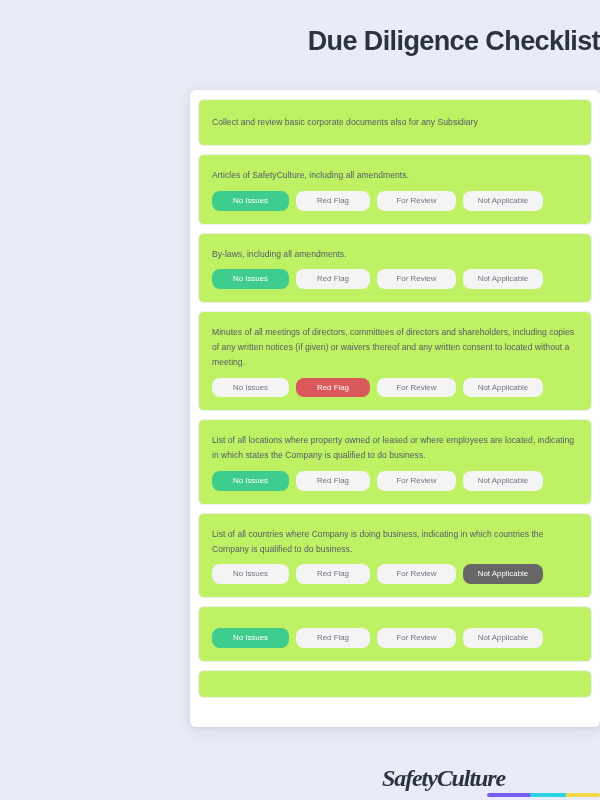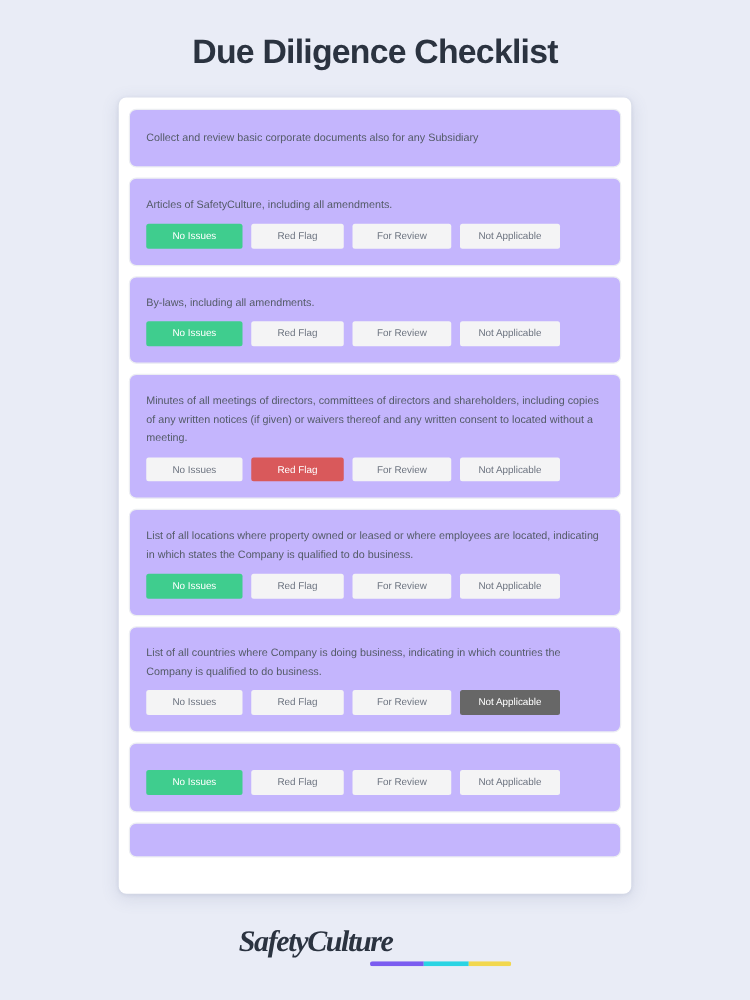--- a/index.html
+++ b/index.html
@@ -16,21 +16,22 @@
     font-family: "Liberation Sans", sans-serif;
     -webkit-font-smoothing: antialiased;
   }
 
   .page {
     position: relative;
     width: 600px;
     height: 800px;
     display: flex;
     flex-direction: column;
-    align-items: center;
+    align-items: flex-end;
+    gap: 12px;
   }
 
   
   .page-title {
     margin-top: 26px;
     font-size: 27px;
     font-weight: 700;
     letter-spacing: -0.6px;
     color: #2b3340;
     text-align: center;
@@ -62,21 +63,21 @@
 
   .rows {
     display: flex;
     flex-direction: column;
     gap: 8px;
     padding-right: 2px;
   }
 
   
   .row {
-    background: #c4b5fd;
+    background: #bef264;
     border: 1px solid #eceef2;
     border-radius: 6px;
     padding: 13px 12px 13px 13px;
   }
 
   .row.intro {
     padding-top: 15px;
     padding-bottom: 15px;
   }
 
@@ -90,21 +91,21 @@
   .options {
     display: flex;
     gap: 7px;
     margin-top: 8px;
   }
 
   .opt {
     font-size: 7.9px;
     line-height: 1;
     padding: 6px 0 6px 0;
-    border-radius: 2px;
+    border-radius: 8px;
     text-align: center;
     background: #f4f4f5;
     color: #6d7480;
     border: none;
     font-family: inherit;
     cursor: pointer;
     white-space: nowrap;
     min-height: 19px;
     display: flex;
     align-items: center;

